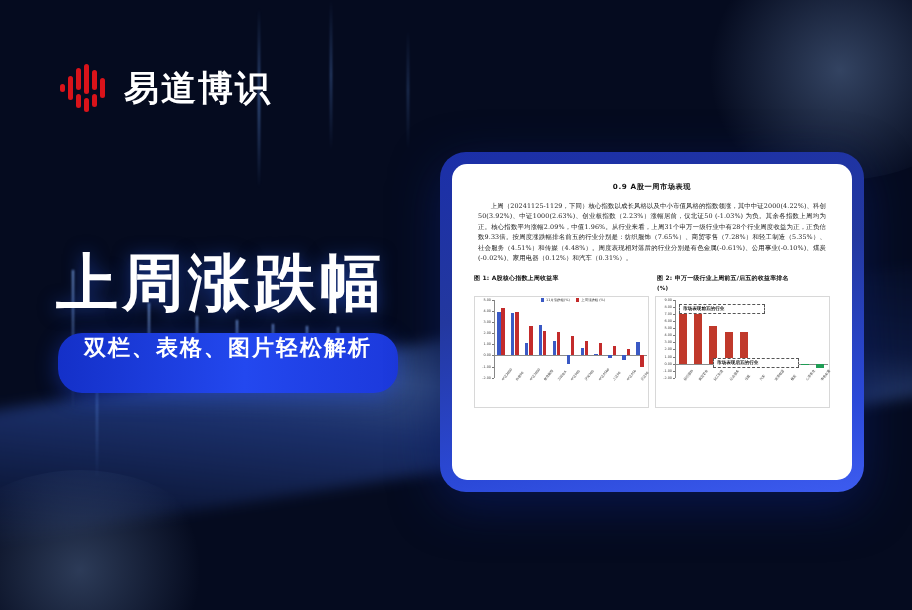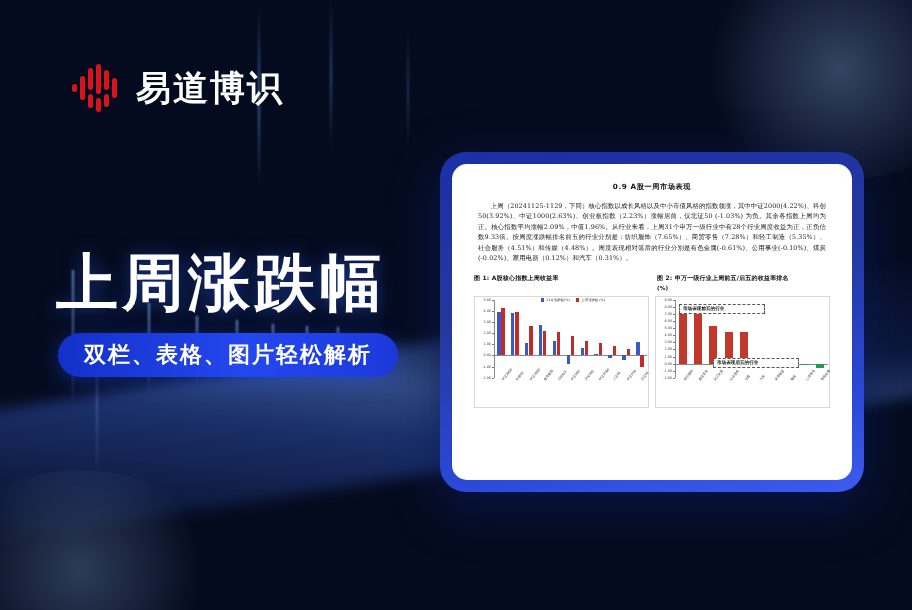--- a/index.html
+++ b/index.html
@@ -16,34 +16,34 @@
       linear-gradient(160deg,#050b1f 0%,#060e26 45%,#071540 100%);
   }
   .bg-ridge{position:absolute;left:-6%;bottom:24%;width:118%;height:130px;
     background:linear-gradient(15deg, rgba(60,110,255,0) 0%, rgba(70,120,255,.45) 38%, rgba(110,160,255,.6) 52%, rgba(60,110,255,.18) 72%, rgba(40,80,220,0) 100%);
     transform:rotate(-9deg);filter:blur(7px);opacity:.75;}
   .spike{position:absolute;bottom:0;width:2px;background:linear-gradient(to top, rgba(120,170,255,0), rgba(140,185,255,.75));filter:blur(1px);}
   .beam{position:absolute;width:2px;background:linear-gradient(to bottom, rgba(90,140,255,0), rgba(110,165,255,.55), rgba(90,140,255,0));filter:blur(1.2px);}
   .glowdot{position:absolute;border-radius:50%;background:radial-gradient(circle, rgba(160,200,255,.85) 0%, rgba(90,140,255,0) 70%);}
 
   
-  .logo{position:absolute;left:70px;top:62px;display:flex;align-items:center;gap:14px;}
+  .logo{position:absolute;left:58px;top:62px;display:flex;align-items:center;gap:14px;}
   .logo-mark{width:52px;height:52px;position:relative;}
   .logo-bar{position:absolute;border-radius:3px;background:#d9131a;}
   .logo-text{color:#fff;font-size:35px;font-weight:700;letter-spacing:2px;
     font-family:"DejaVu Sans","Liberation Sans",sans-serif;white-space:nowrap;}
 
   
   .headline{position:absolute;left:56px;top:252px;color:#fff;font-size:62px;line-height:1;
     font-weight:700;letter-spacing:4px;white-space:nowrap;
     font-family:"DejaVu Sans","Liberation Sans",sans-serif;
     text-shadow:0 2px 18px rgba(40,90,230,.55);}
-  .pill{position:absolute;left:58px;top:333px;height:44px;border-radius:24px;
+  .pill{position:absolute;left:58px;top:333px;height:60px;border-radius:24px;
     background:linear-gradient(92deg,#1430c8 0%,#2348ef 55%,#1c39dc 100%);
-    display:flex;align-items:center;padding:0 26px;
+    display:flex;padding:0 26px;
     box-shadow:0 4px 22px rgba(30,70,230,.45);}
   .pill span{color:#fff;font-size:22px;font-weight:700;letter-spacing:2px;white-space:nowrap;
     font-family:"DejaVu Sans","Liberation Sans",sans-serif;}
 
   
   .frame{position:absolute;left:440px;top:152px;width:424px;height:340px;border-radius:26px;
     background:linear-gradient(168deg,#1b2fa8 0%,#23389f 40%,#2b49d8 78%,#3d5cf0 100%);
     box-shadow:0 14px 48px rgba(10,25,90,.75);}
   .paper{position:absolute;left:12px;top:12px;right:12px;bottom:12px;background:#fff;border-radius:15px;
     overflow:hidden;}

